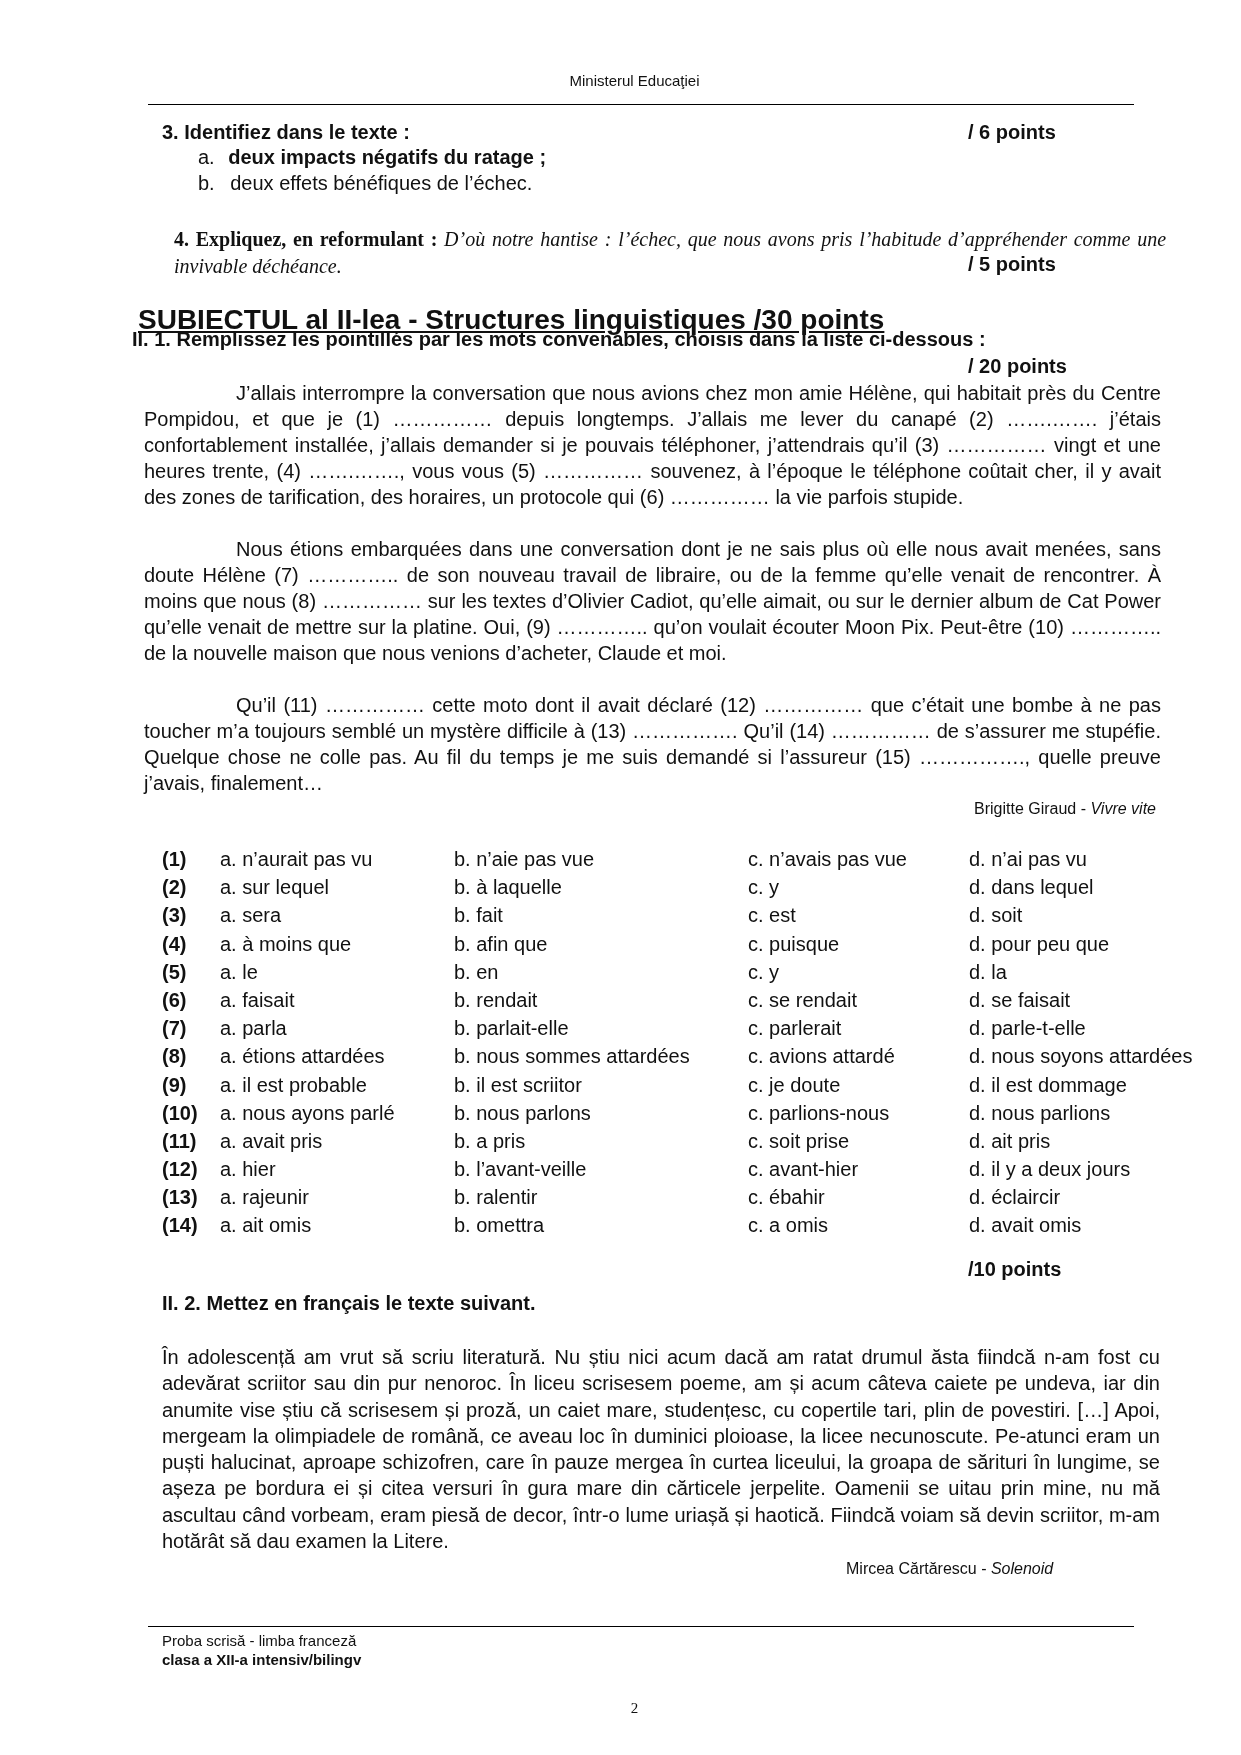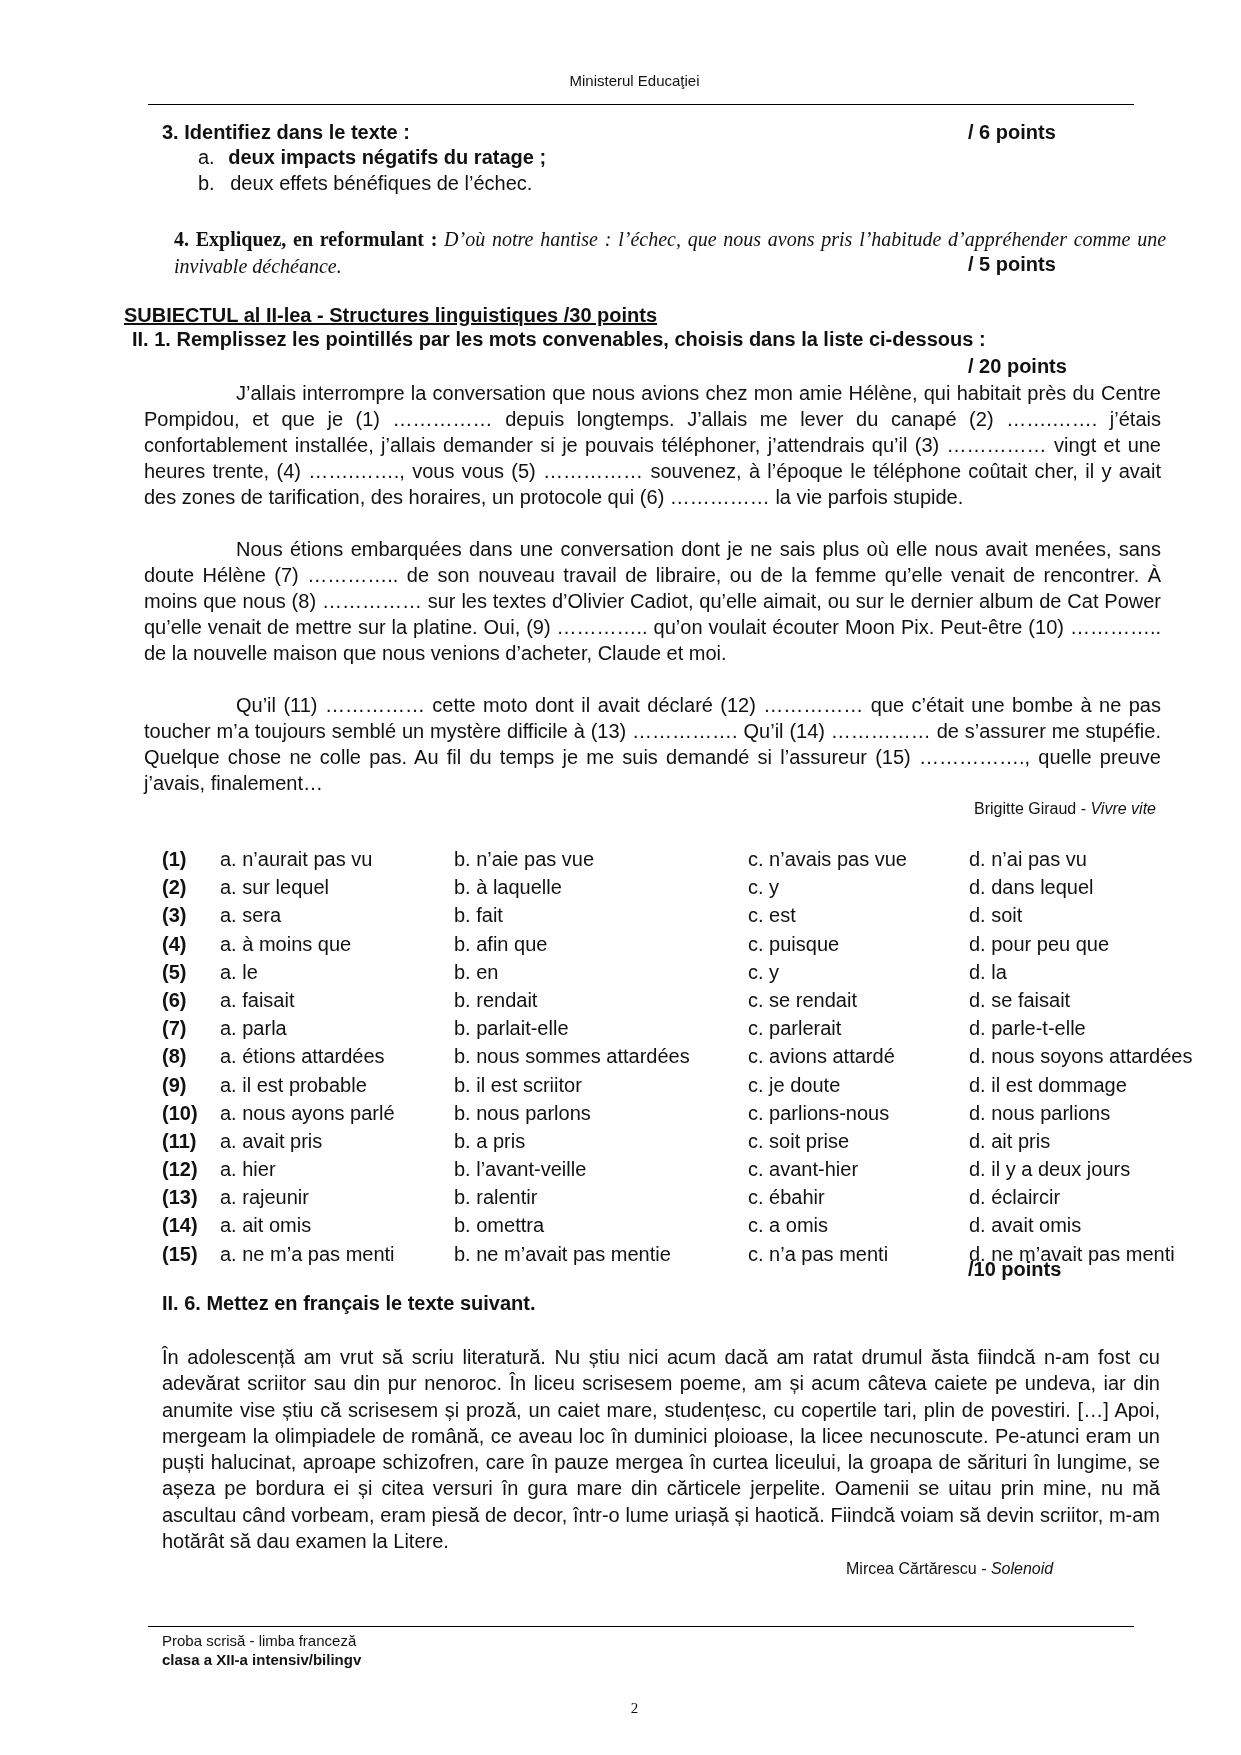--- a/index.html
+++ b/index.html
@@ -9,21 +9,21 @@
     }
     .abs { position: absolute; padding-left: 14px; }
     .header-title { left: 0; width: 1241px; top: 72px; text-align: center; font-size: 15px; }
     .rule { height: 0; border-top: 1.5px solid #000; left: 148px; width: 972px; }
     .q3 { left: 148px; top: 121px; font-size: 20px; font-weight: bold; }
     .pts { font-size: 20px; font-weight: bold; }
     .sub-item { font-size: 20px; }
     .q4 { left: 160px; top: 226px; width: 992px; font-size: 20px; line-height: 27px; text-align: justify; font-family: Liberation Serif, serif; }
     .q4 b { font-weight: bold; }
     .q4 i { font-style: italic; }
-    .subj { left: 110px; top: 304px; font-size: 20px; font-weight: bold; text-decoration: underline; }
+    .subj { left: 124px; top: 304px; font-size: 28px; font-weight: bold; text-decoration: underline; }
     .ii1 { left: 118px; top: 328px; font-size: 20px; font-weight: bold; }
     .para { left: 130px; width: 1017px; font-size: 20px; line-height: 26px; text-align: justify; }
     .para .indent { display: inline-block; width: 92px; }
     .cite { font-size: 16px; }
     .cite i { font-style: italic; }
     .options { left: 148px; top: 848px; font-size: 20px; }
     .opt-row { height: 28.2px; display: flex; white-space: nowrap; }
     .opt-num { width: 58px; font-weight: bold; }
     .opt-a { width: 234px; }
     .opt-b { width: 294px; }
@@ -167,30 +167,23 @@
       <span class="opt-c">c. ébahir</span>
       <span class="opt-d">d. éclaircir</span>
     </div>
   <div class="opt-row">
       <span class="opt-num">(14)</span>
       <span class="opt-a">a. ait omis</span>
       <span class="opt-b">b. omettra</span>
       <span class="opt-c">c. a omis</span>
       <span class="opt-d">d. avait omis</span>
     </div>
-  <div class="opt-row">
-      <span class="opt-num">(15)</span>
-      <span class="opt-a">a. ne m’a pas menti</span>
-      <span class="opt-b">b. ne m’avait pas mentie</span>
-      <span class="opt-c">c. n’a pas menti</span>
-      <span class="opt-d">d. ne m’avait pas menti</span>
-    </div>
 </div>
 
-<div class="abs ii2">II. 6.  Mettez en français le texte suivant.</div>
+<div class="abs ii2">II. 2.  Mettez en français le texte suivant.</div>
 <div class="abs pts" style="left:954px; top:1258px;">/10 points</div>
 <div class="abs ro">În adolescență am vrut să scriu literatură. Nu știu nici acum dacă am ratat drumul ăsta fiindcă n-am fost cu adevărat scriitor sau din pur nenoroc. În liceu scrisesem poeme, am și acum câteva caiete pe undeva, iar din anumite vise știu că scrisesem și proză, un caiet mare, studențesc, cu copertile tari, plin de povestiri. […] Apoi, mergeam la olimpiadele de română, ce aveau loc în duminici ploioase, la licee necunoscute. Pe-atunci eram un puști halucinat, aproape schizofren, care în pauze mergea în curtea liceului, la groapa de sărituri în lungime, se așeza pe bordura ei și citea versuri în gura mare din cărticele jerpelite. Oamenii se uitau prin mine, nu mă ascultau când vorbeam, eram piesă de decor, într-o lume uriașă și haotică. Fiindcă voiam să devin scriitor, m-am hotărât să dau examen la Litere.</div>
 <div class="abs cite" style="left:832px; top:1560px;">
   <span>Mircea Cărtărescu - </span><i>Solenoid</i>
 </div>
 
 <div class="abs rule" style="top:1626px;"></div>
 <div class="abs footer1">Proba scrisă - limba franceză</div>
 <div class="abs footer2">clasa a XII-a intensiv/bilingv</div>
 <div class="abs pagenum">2</div>

